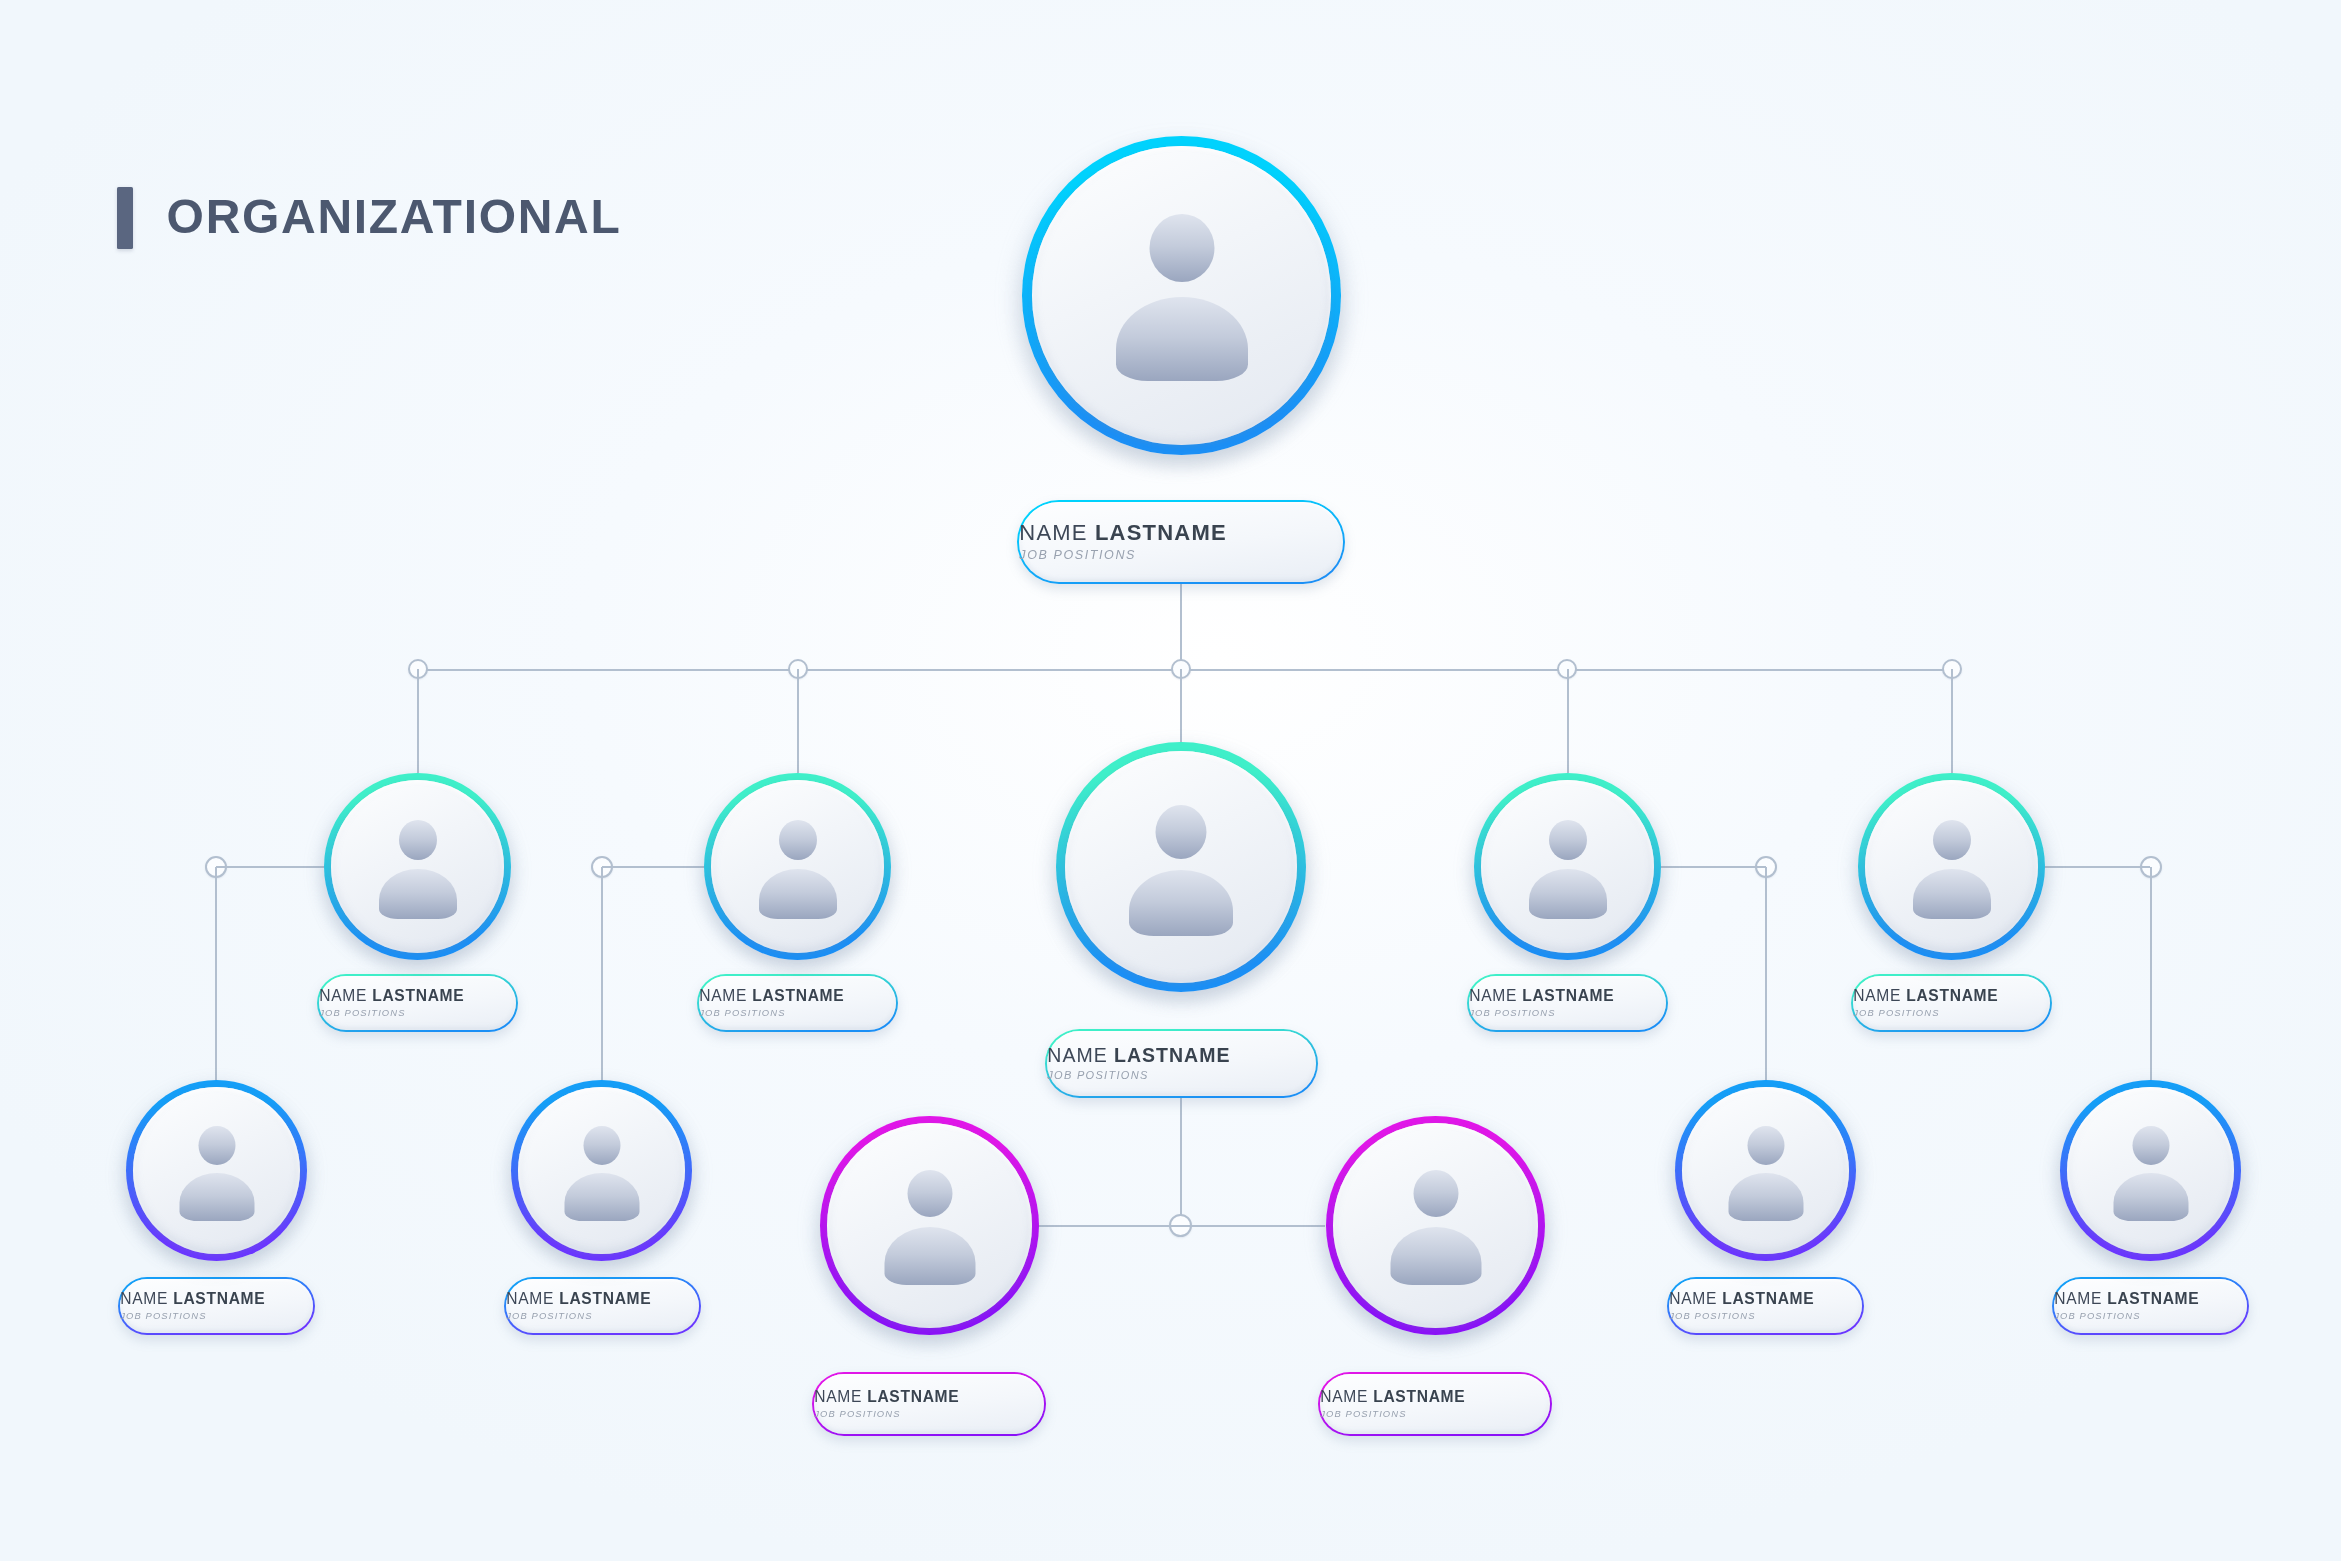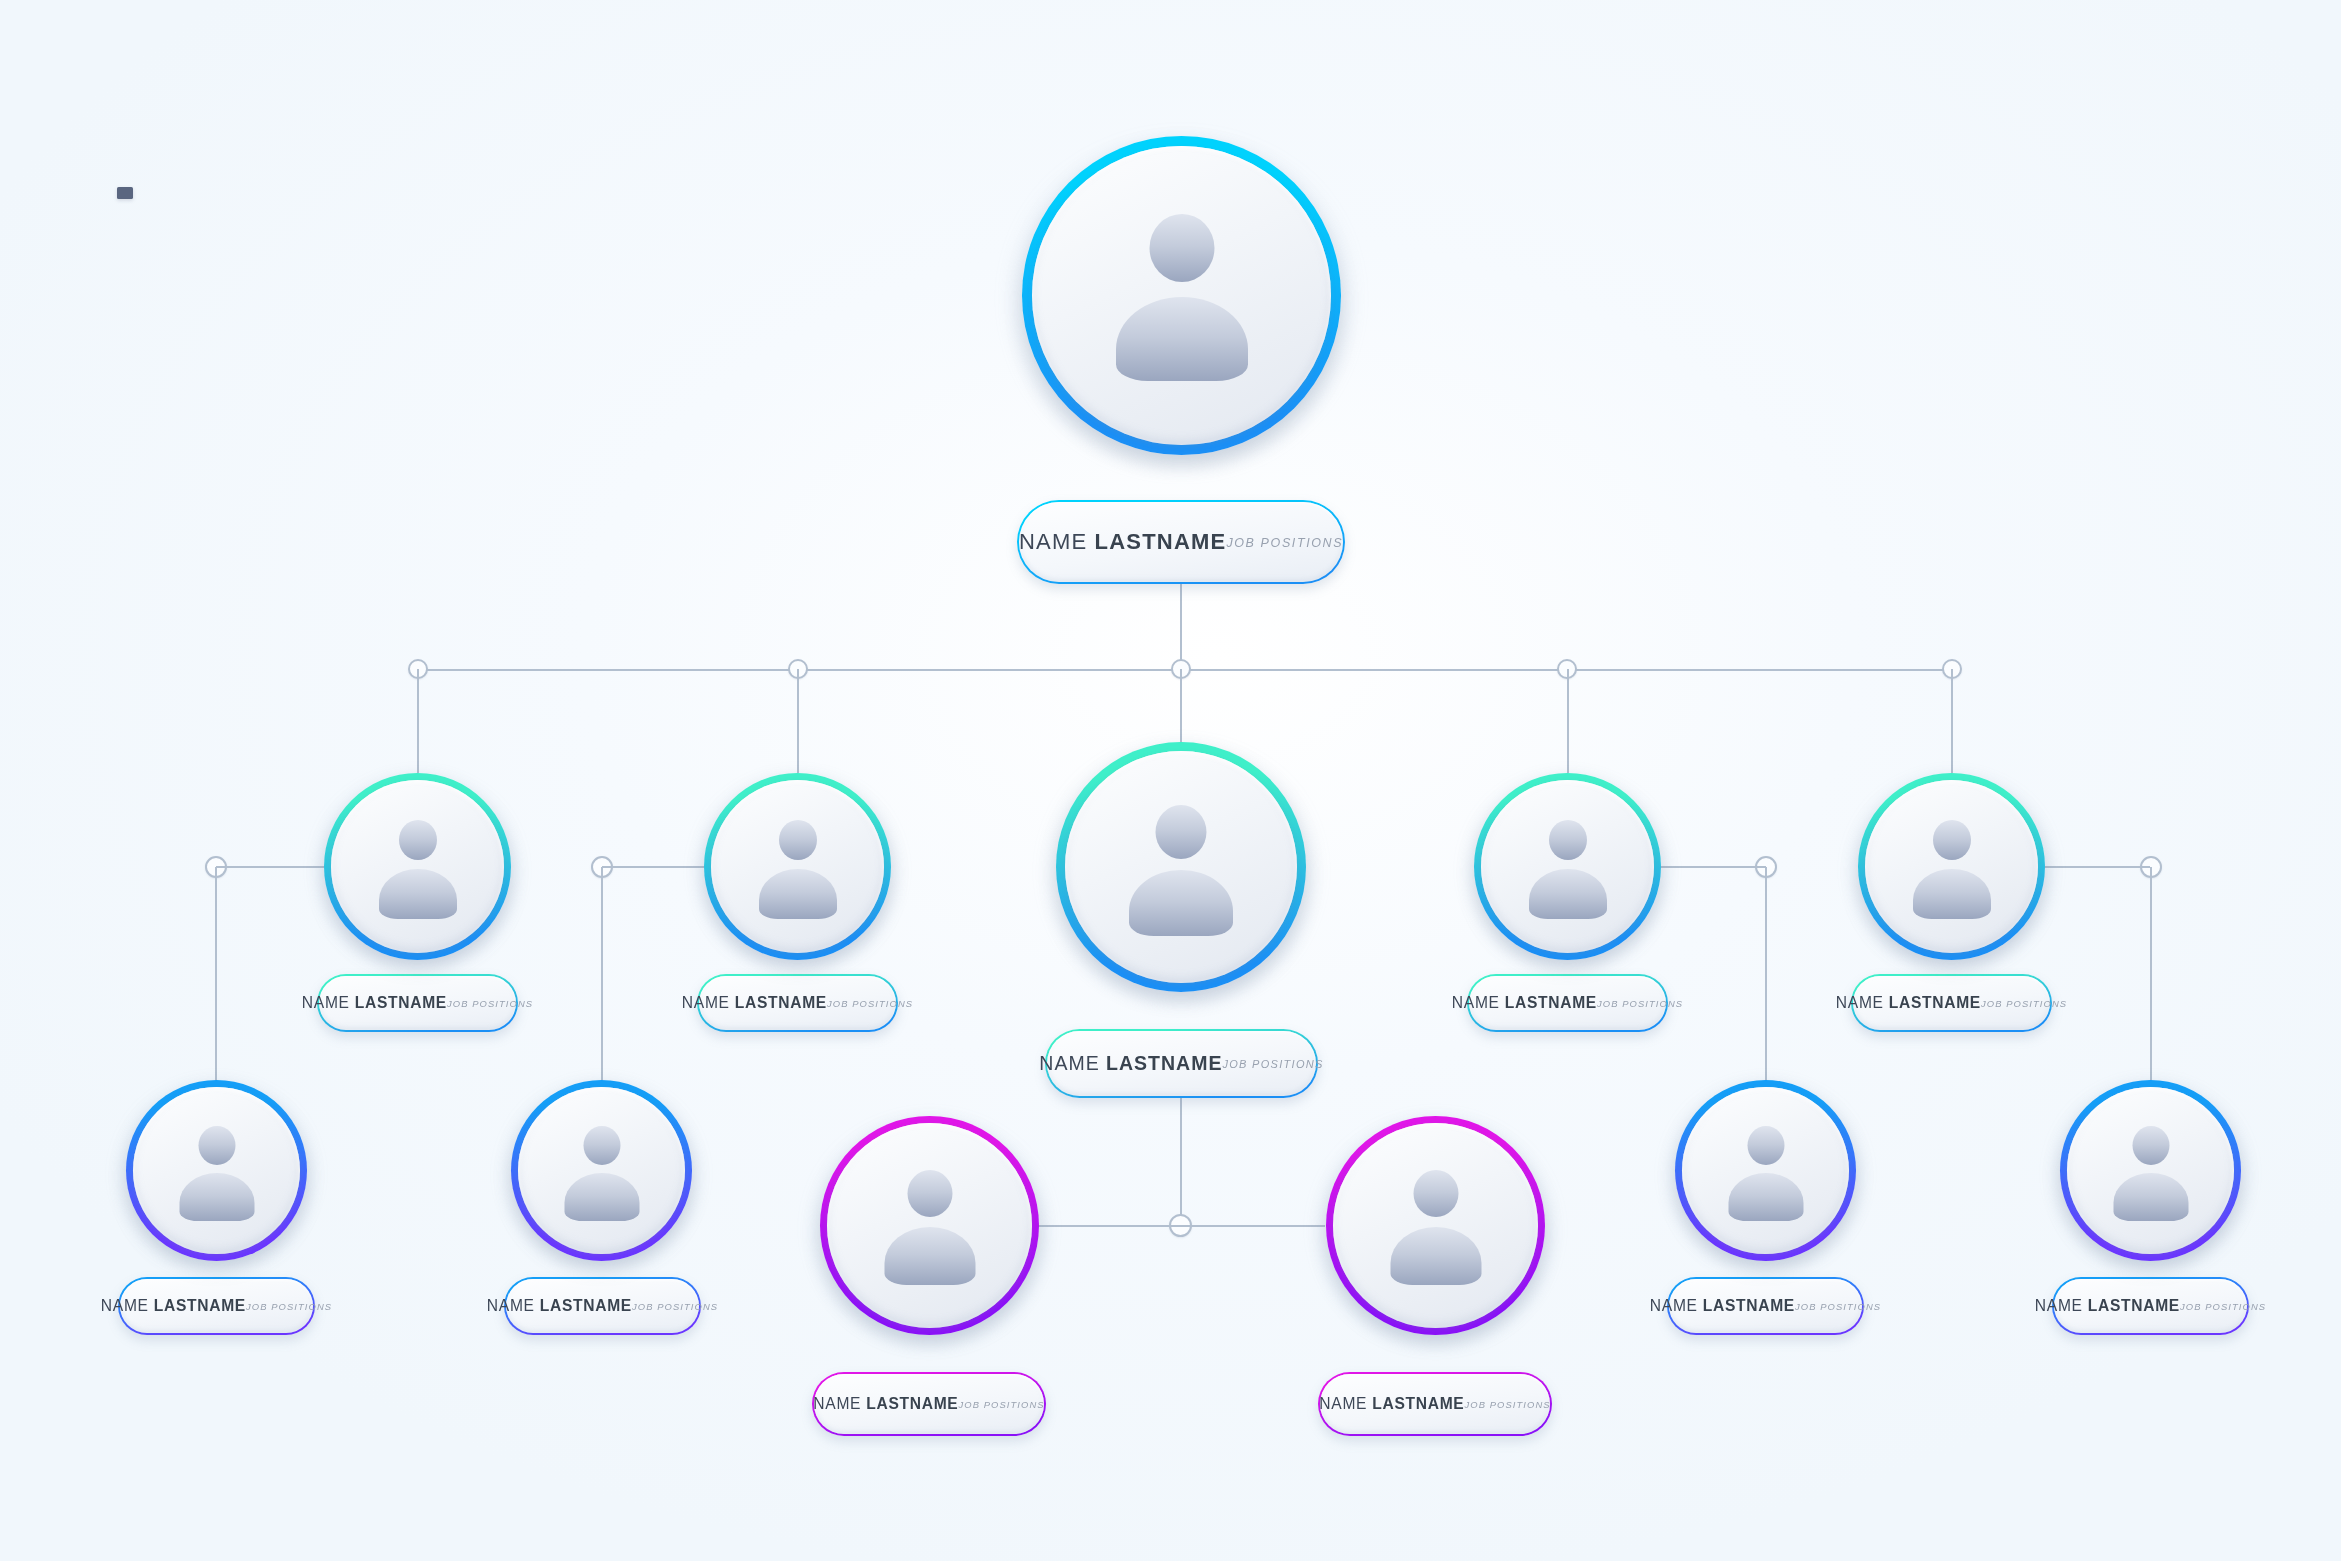--- a/index.html
+++ b/index.html
@@ -95,21 +95,21 @@
   .pill {
     position:absolute;
     border-radius:780px;
     padding:2.3px;
     box-shadow:0 5.5px 11.7px rgba(115,135,165,.21);
   }
   .pill-in {
     width:100%; height:100%;
     border-radius:780px;
     background:linear-gradient(172deg,#fdfeff 0%,#f4f7fb 55%,#e9eef5 100%);
-    display:flex; flex-direction:row; align-items:center; justify-content:center;
+    display:flex; flex-direction:column; align-items:flex-start; justify-content:center;
     box-shadow:inset 0 1.6px 3.1px rgba(255,255,255,.95), inset 0 -2.3px 5.5px rgba(165,180,205,.22);
   }
   .pill .nm { color:#3d4757; white-space:nowrap; line-height:1.08; }
   .pill .nm b { font-weight:bold; color:#39434f; }
   .pill .jb { color:#98a1af; white-space:nowrap; line-height:1.18;font-style:italic; }
 
   
   .sz-xl .ring { padding:10px; }
   .sz-lg .ring { padding:8.6px; }
   .sz-md .ring { padding:7px;  }
@@ -122,20 +122,21 @@
   .pill.p-md .jb { font-size:9.4px; letter-spacing:1.1px; margin-top:1.6px; }
 </style>
 </head>
 <body>
 
 <div id="stage">
 
   <div class="title-block">
     <div class="title-bar"></div>
     <div class="title-text">
+      <div class="title-main">ORGANIZATIONAL</div>
     </div>
   </div>
 
   <div id="connectors">
       <div class="line v" style="left: 1180px; top: 584px; height: 85px; background: rgb(178, 191, 207);"></div>
       <div class="line h" style="left: 418px; top: 669px; width: 1534px; background: rgb(178, 191, 207);"></div>
       <div class="dot" style="left: 408px; top: 659px; width: 20px; height: 20px; border-color: rgb(178, 191, 207);"></div>
       <div class="line v" style="left: 417px; top: 669px; height: 104px; background: rgb(178, 191, 207);"></div>
       <div class="dot" style="left: 788px; top: 659px; width: 20px; height: 20px; border-color: rgb(178, 191, 207);"></div>
       <div class="line v" style="left: 797px; top: 669px; height: 104px; background: rgb(178, 191, 207);"></div>

